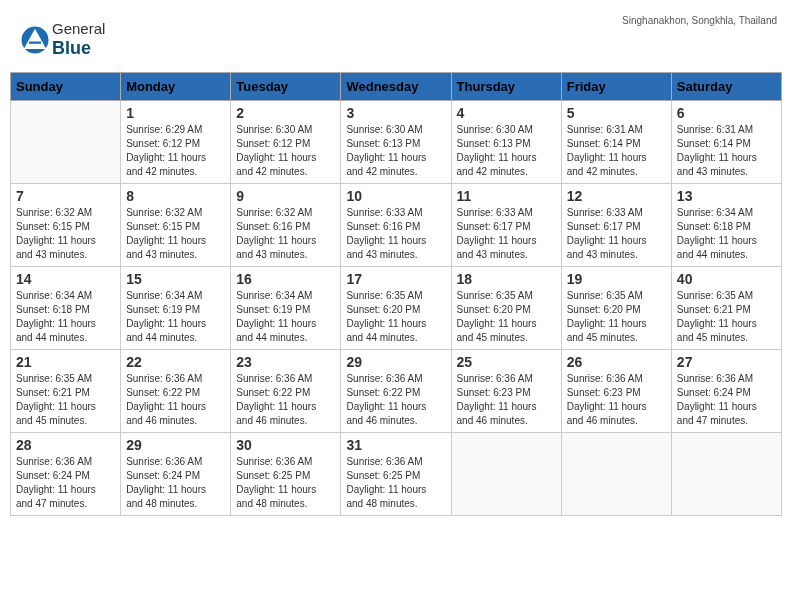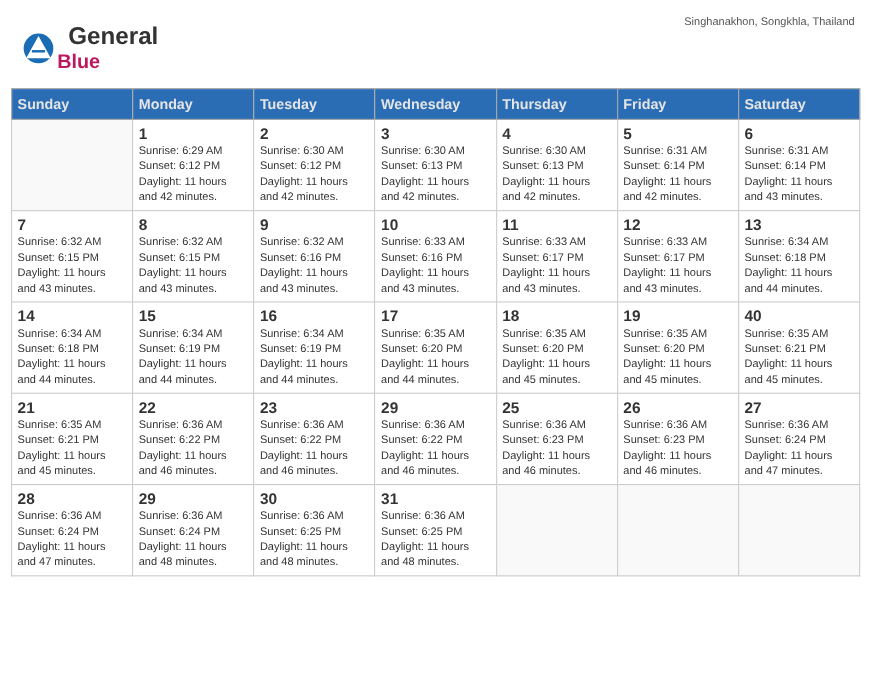--- a/index.html
+++ b/index.html
@@ -16,29 +16,28 @@
       align-items: flex-start;
       margin-bottom: 8px;
       padding: 5px 5px 5px 10px;
     }
     .logo {
       display: flex;
       align-items: center;
       margin-top: 5px;
     }
     .logo-text-general {
-      font-size: 22px;
-      font-weight: bold;
-      color: #333;
-      margin-left: 10px;
+      font-size: 15px;
+      font-weight: normal;
+      color: #333;
     }
     .logo-text-blue {
       font-size: 18px;
       font-weight: bold;
-      color: #be185d;
+      color: #0c4a6e;
     }
     .logo-icon {
       width: 30px;
       height: 30px;
       margin-right: 2px;
     }
     .title-block {
       text-align: right;
     }
     .month-title {
@@ -50,21 +49,21 @@
       font-size: 10px;
       color: #555;
     }
     .calendar-table {
       width: 100%;
       border-collapse: collapse;
       font-size: 11px;
     }
     .calendar-table th {
       background-color: #2a6db5;
-      color: #e5e5e5;
+      color: #000000;
       text-align: left;
       padding: 6px 5px;
       font-size: 13px;
       border: 1px solid #aaa;
     }
     .calendar-table td {
       border: 1px solid #ccc;
       vertical-align: top;
       padding: 4px 5px;
       width: calc(100% / 7);

